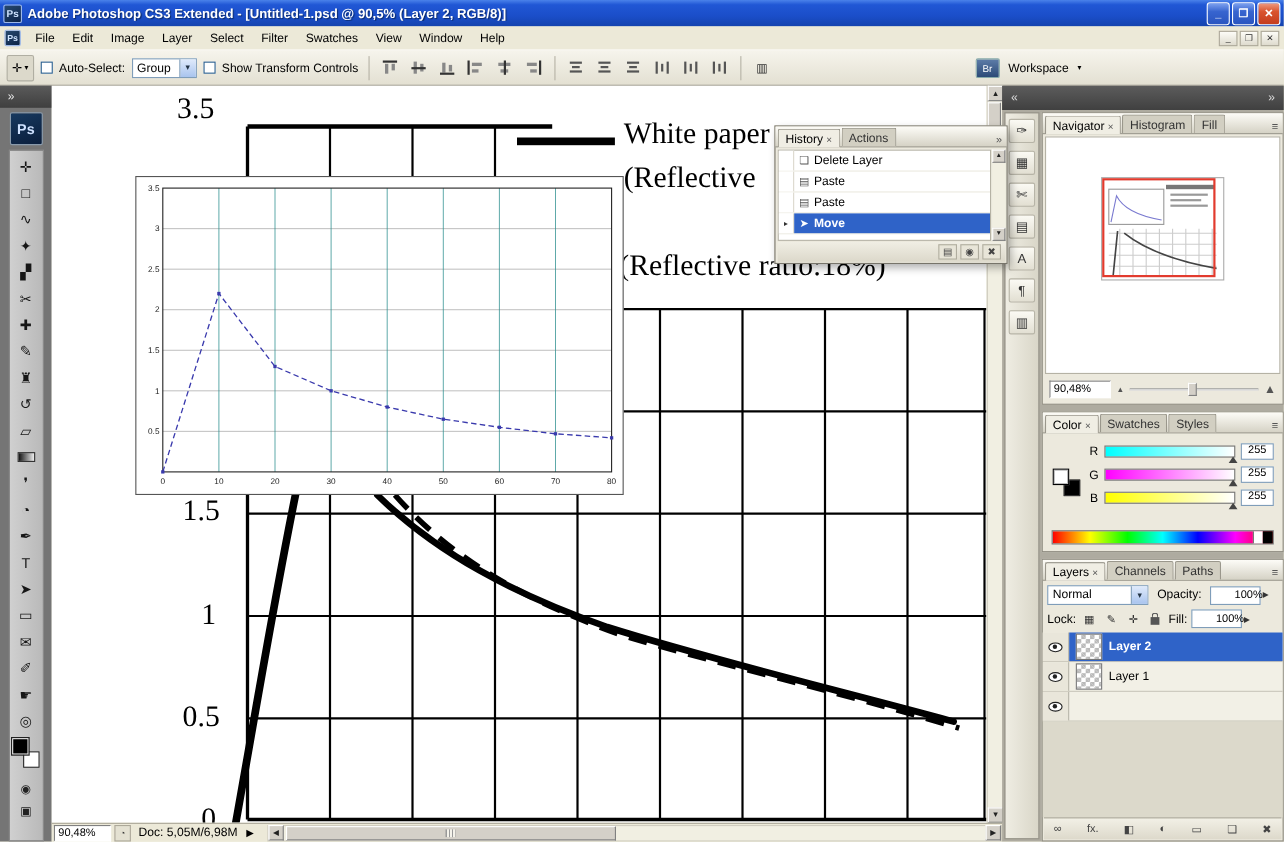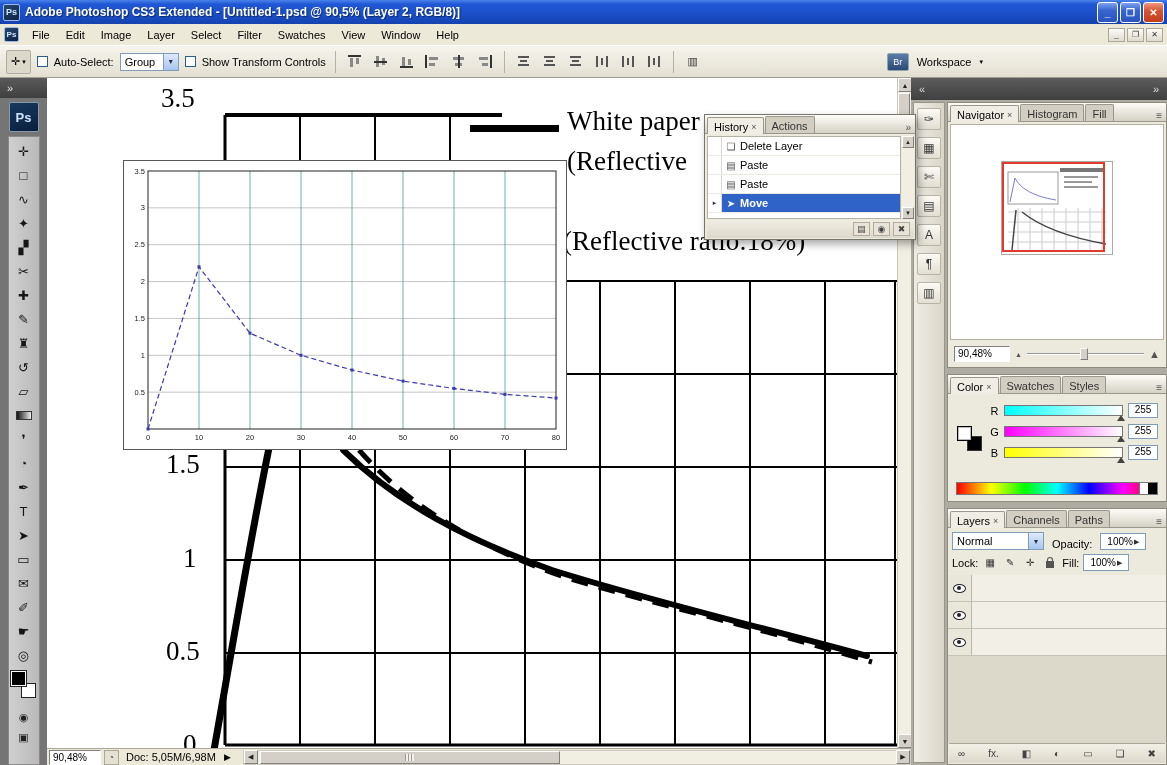--- a/index.html
+++ b/index.html
@@ -158,24 +158,24 @@
 .cbar.r{background:linear-gradient(90deg,#00ffff,#ffffff)}
 .cbar.g{background:linear-gradient(90deg,#ff00ff,#ffffff)}
 .cbar.b{background:linear-gradient(90deg,#ffff00,#ffffff)}
 .cval{width:30px;height:15px;background:#fff;border:1px solid #7f9db9;font-size:10px;text-align:center;flex:none}
 #ramp{position:absolute;left:6px;right:6px;bottom:4px;height:13px;border:1px solid #777;display:flex;justify-content:flex-end;
  background:linear-gradient(90deg,#f00,#ff0 17%,#0f0 34%,#0ff 50%,#00f 66%,#f0f 83%,#f00)}
 #ramp .wchip{width:9px;height:100%;background:#fff;border-left:1px solid #777}
 #ramp .kchip{width:9px;height:100%;background:#000}
 
 
-#lctl1{display:flex;align-items:flex-end;gap:8px;padding:4px 4px 2px}
+#lctl1{display:flex;align-items:center;gap:8px;padding:4px 4px 2px}
 #lctl2{display:flex;align-items:center;gap:4px;padding:2px 4px 4px}
 .vbox{width:46px;height:17px;background:#fff;border:1px solid #7f9db9;display:flex;align-items:center;
- justify-content:space-between;padding:0 6px;font-size:10px;flex:none}
+ justify-content:space-between;padding:0 21px;font-size:10px;flex:none}
 .vbox .sarr{font-size:7px;color:#333}
 .lockico{width:16px;height:15px;display:flex;align-items:center;justify-content:center;font-size:10px;color:#333;
  border:1px solid transparent}
 .lockcss{width:8px;height:7px;background:#555;position:relative;display:inline-block;margin-top:3px}
 .lockcss::before{content:"";position:absolute;top:-4px;left:1px;width:4px;height:4px;border:1.5px solid #555;border-bottom:none;
  border-radius:3px 3px 0 0}
 .lrow{height:27px;display:flex;align-items:center;border-bottom:1px solid #c6c3b6;background:#f2f0e6}
 .eyecell{width:24px;height:100%;border-right:1px solid #b9b6aa;display:flex;align-items:center;justify-content:center;
  background:#e9e6da;flex:none}
 .eye{width:13px;height:9px;border:1px solid #222;border-radius:50%;position:relative;background:#fff;display:inline-block}
@@ -600,25 +600,33 @@
         <span>Fill:</span>
         <span class="vbox">
           <span>100%</span>
           <span class="sarr">▶</span>
         </span>
       </div>
       <div class="lrow sel">
         <span class="eyecell">
             <span class="eye"></span>
           </span>
+        <span class="lmain">
+          <span class="lthumb checker"></span>
+          <span class="lname">Layer 2</span>
+        </span>
       </div>
       <div class="lrow">
         <span class="eyecell">
             <span class="eye"></span>
           </span>
+        <span class="lmain">
+          <span class="lthumb checker"></span>
+          <span class="lname">Layer 1</span>
+        </span>
       </div>
       <div class="lrow">
         <span class="eyecell">
             <span class="eye"></span>
           </span>
       </div>
       <div id="lempty"></div>
       <div id="lbottom">
         <span>∞</span>
         <span>fx.</span>

